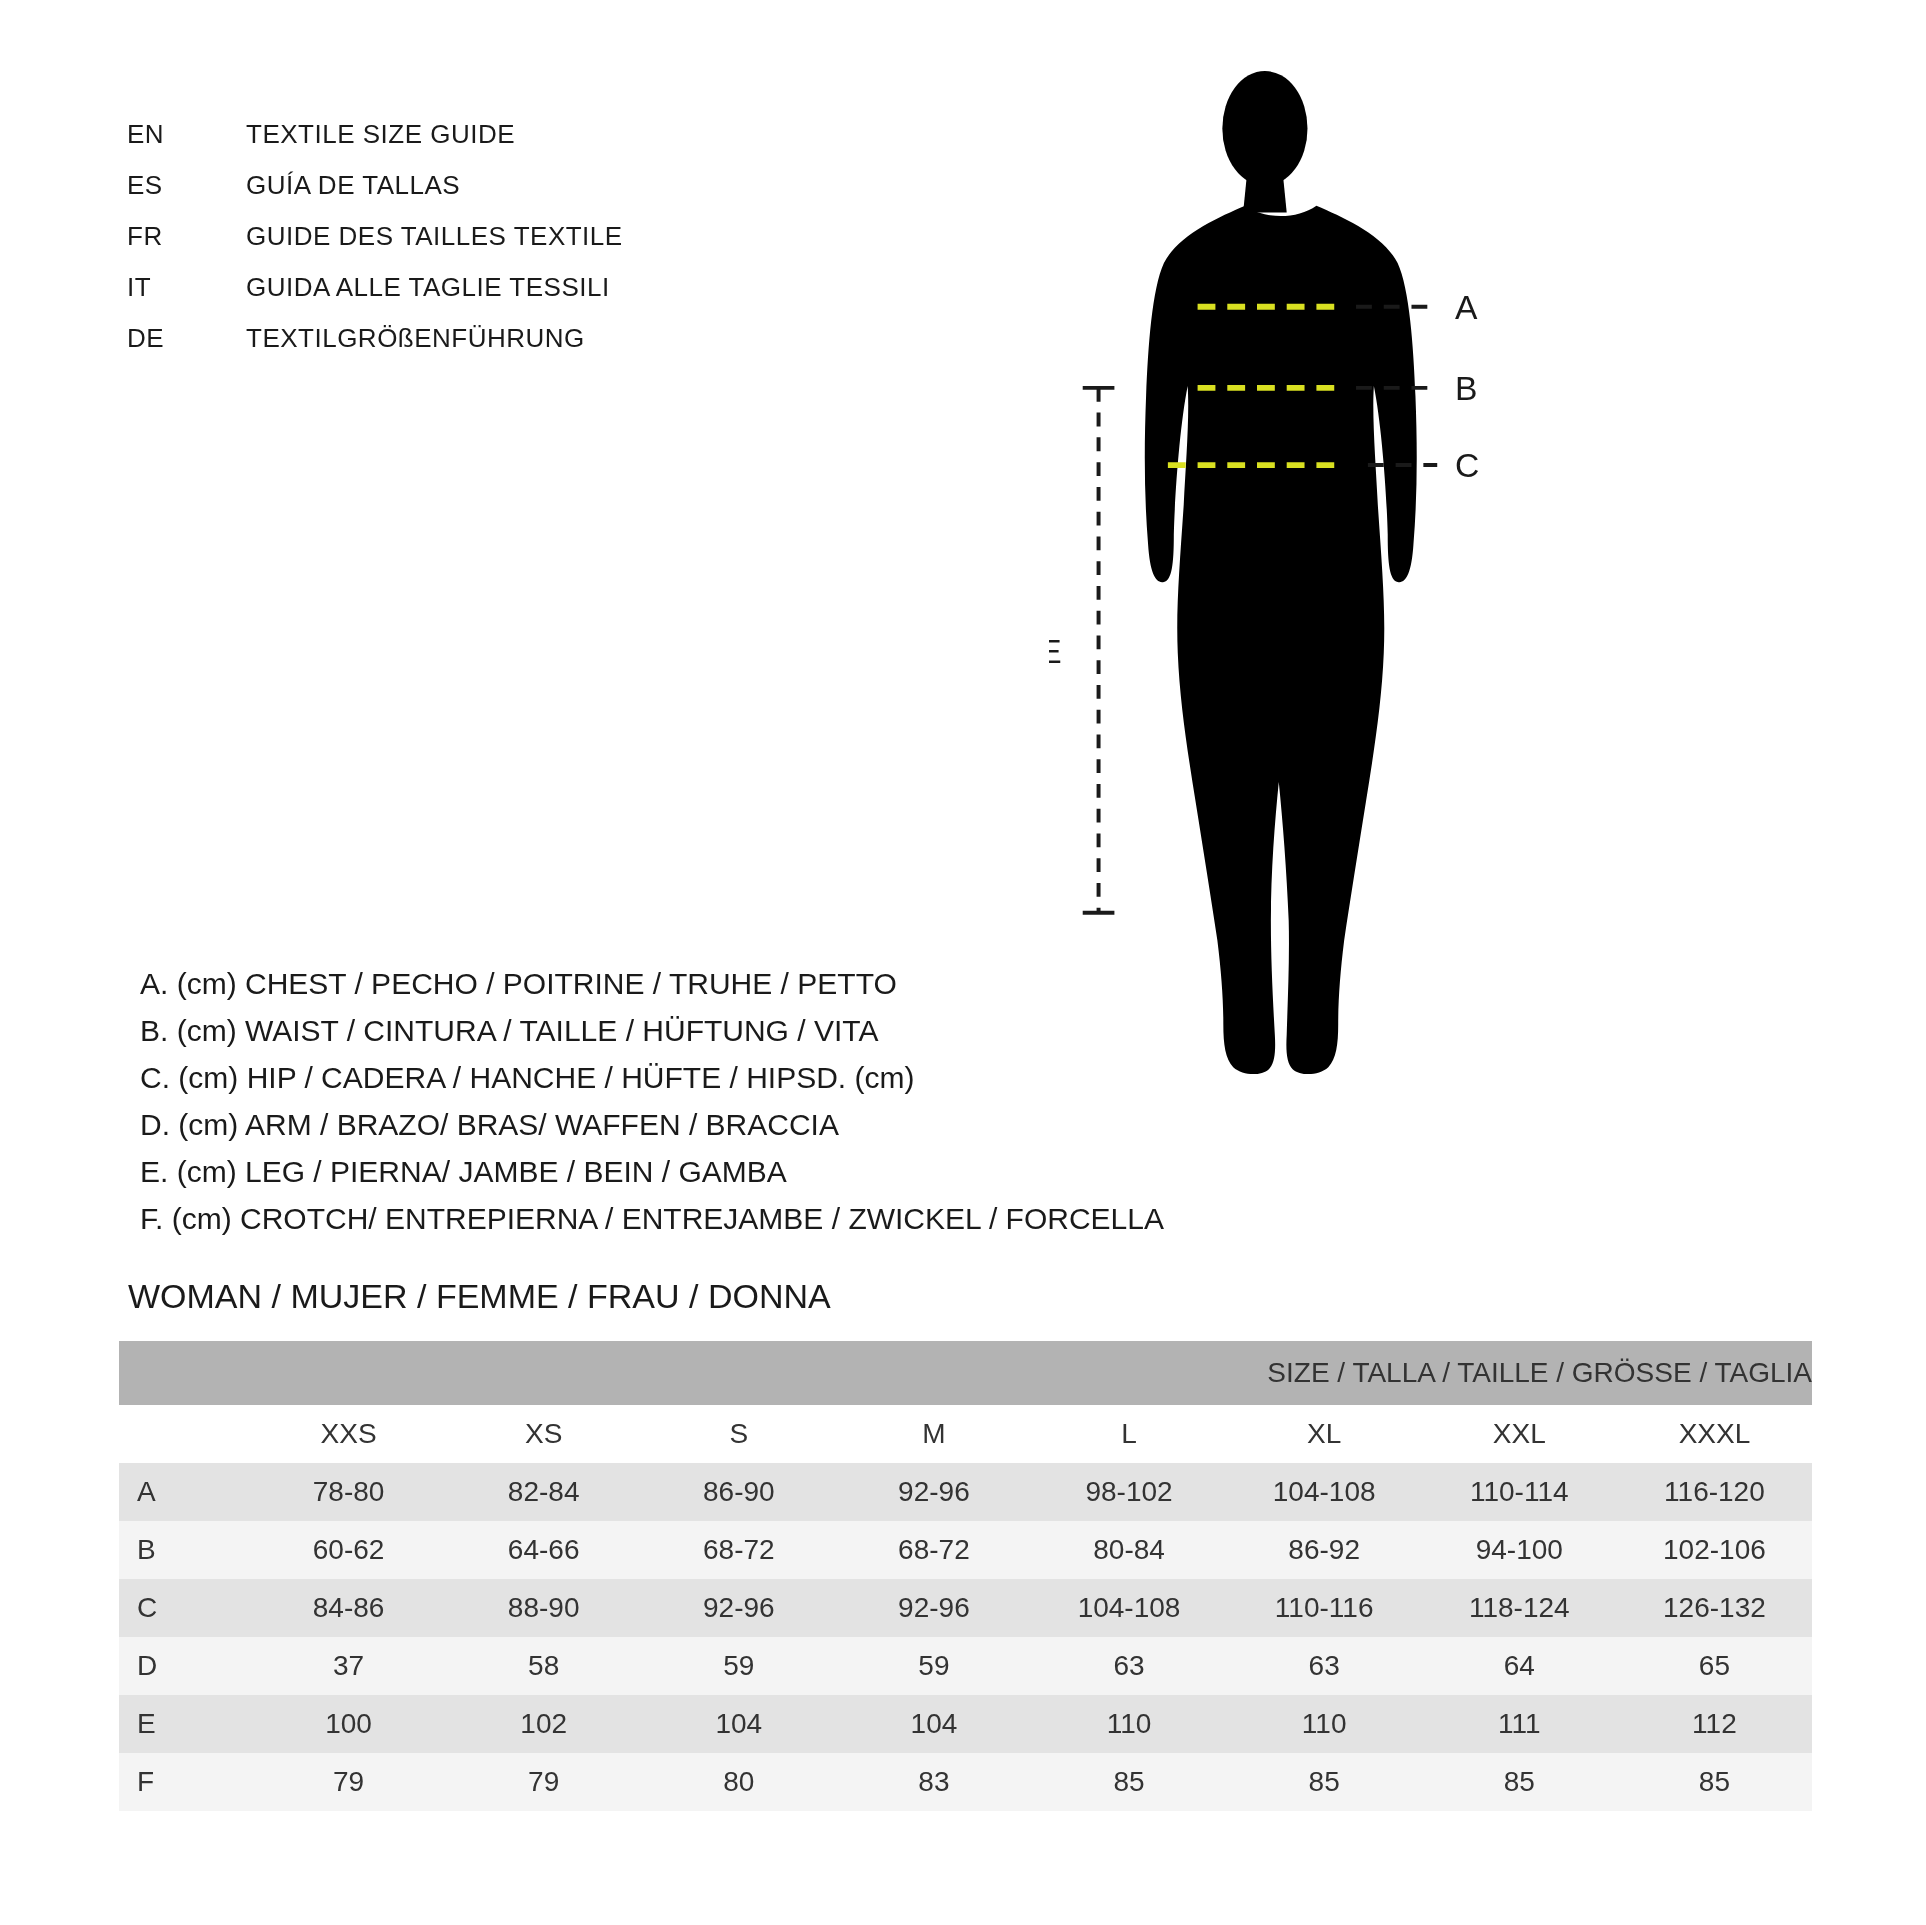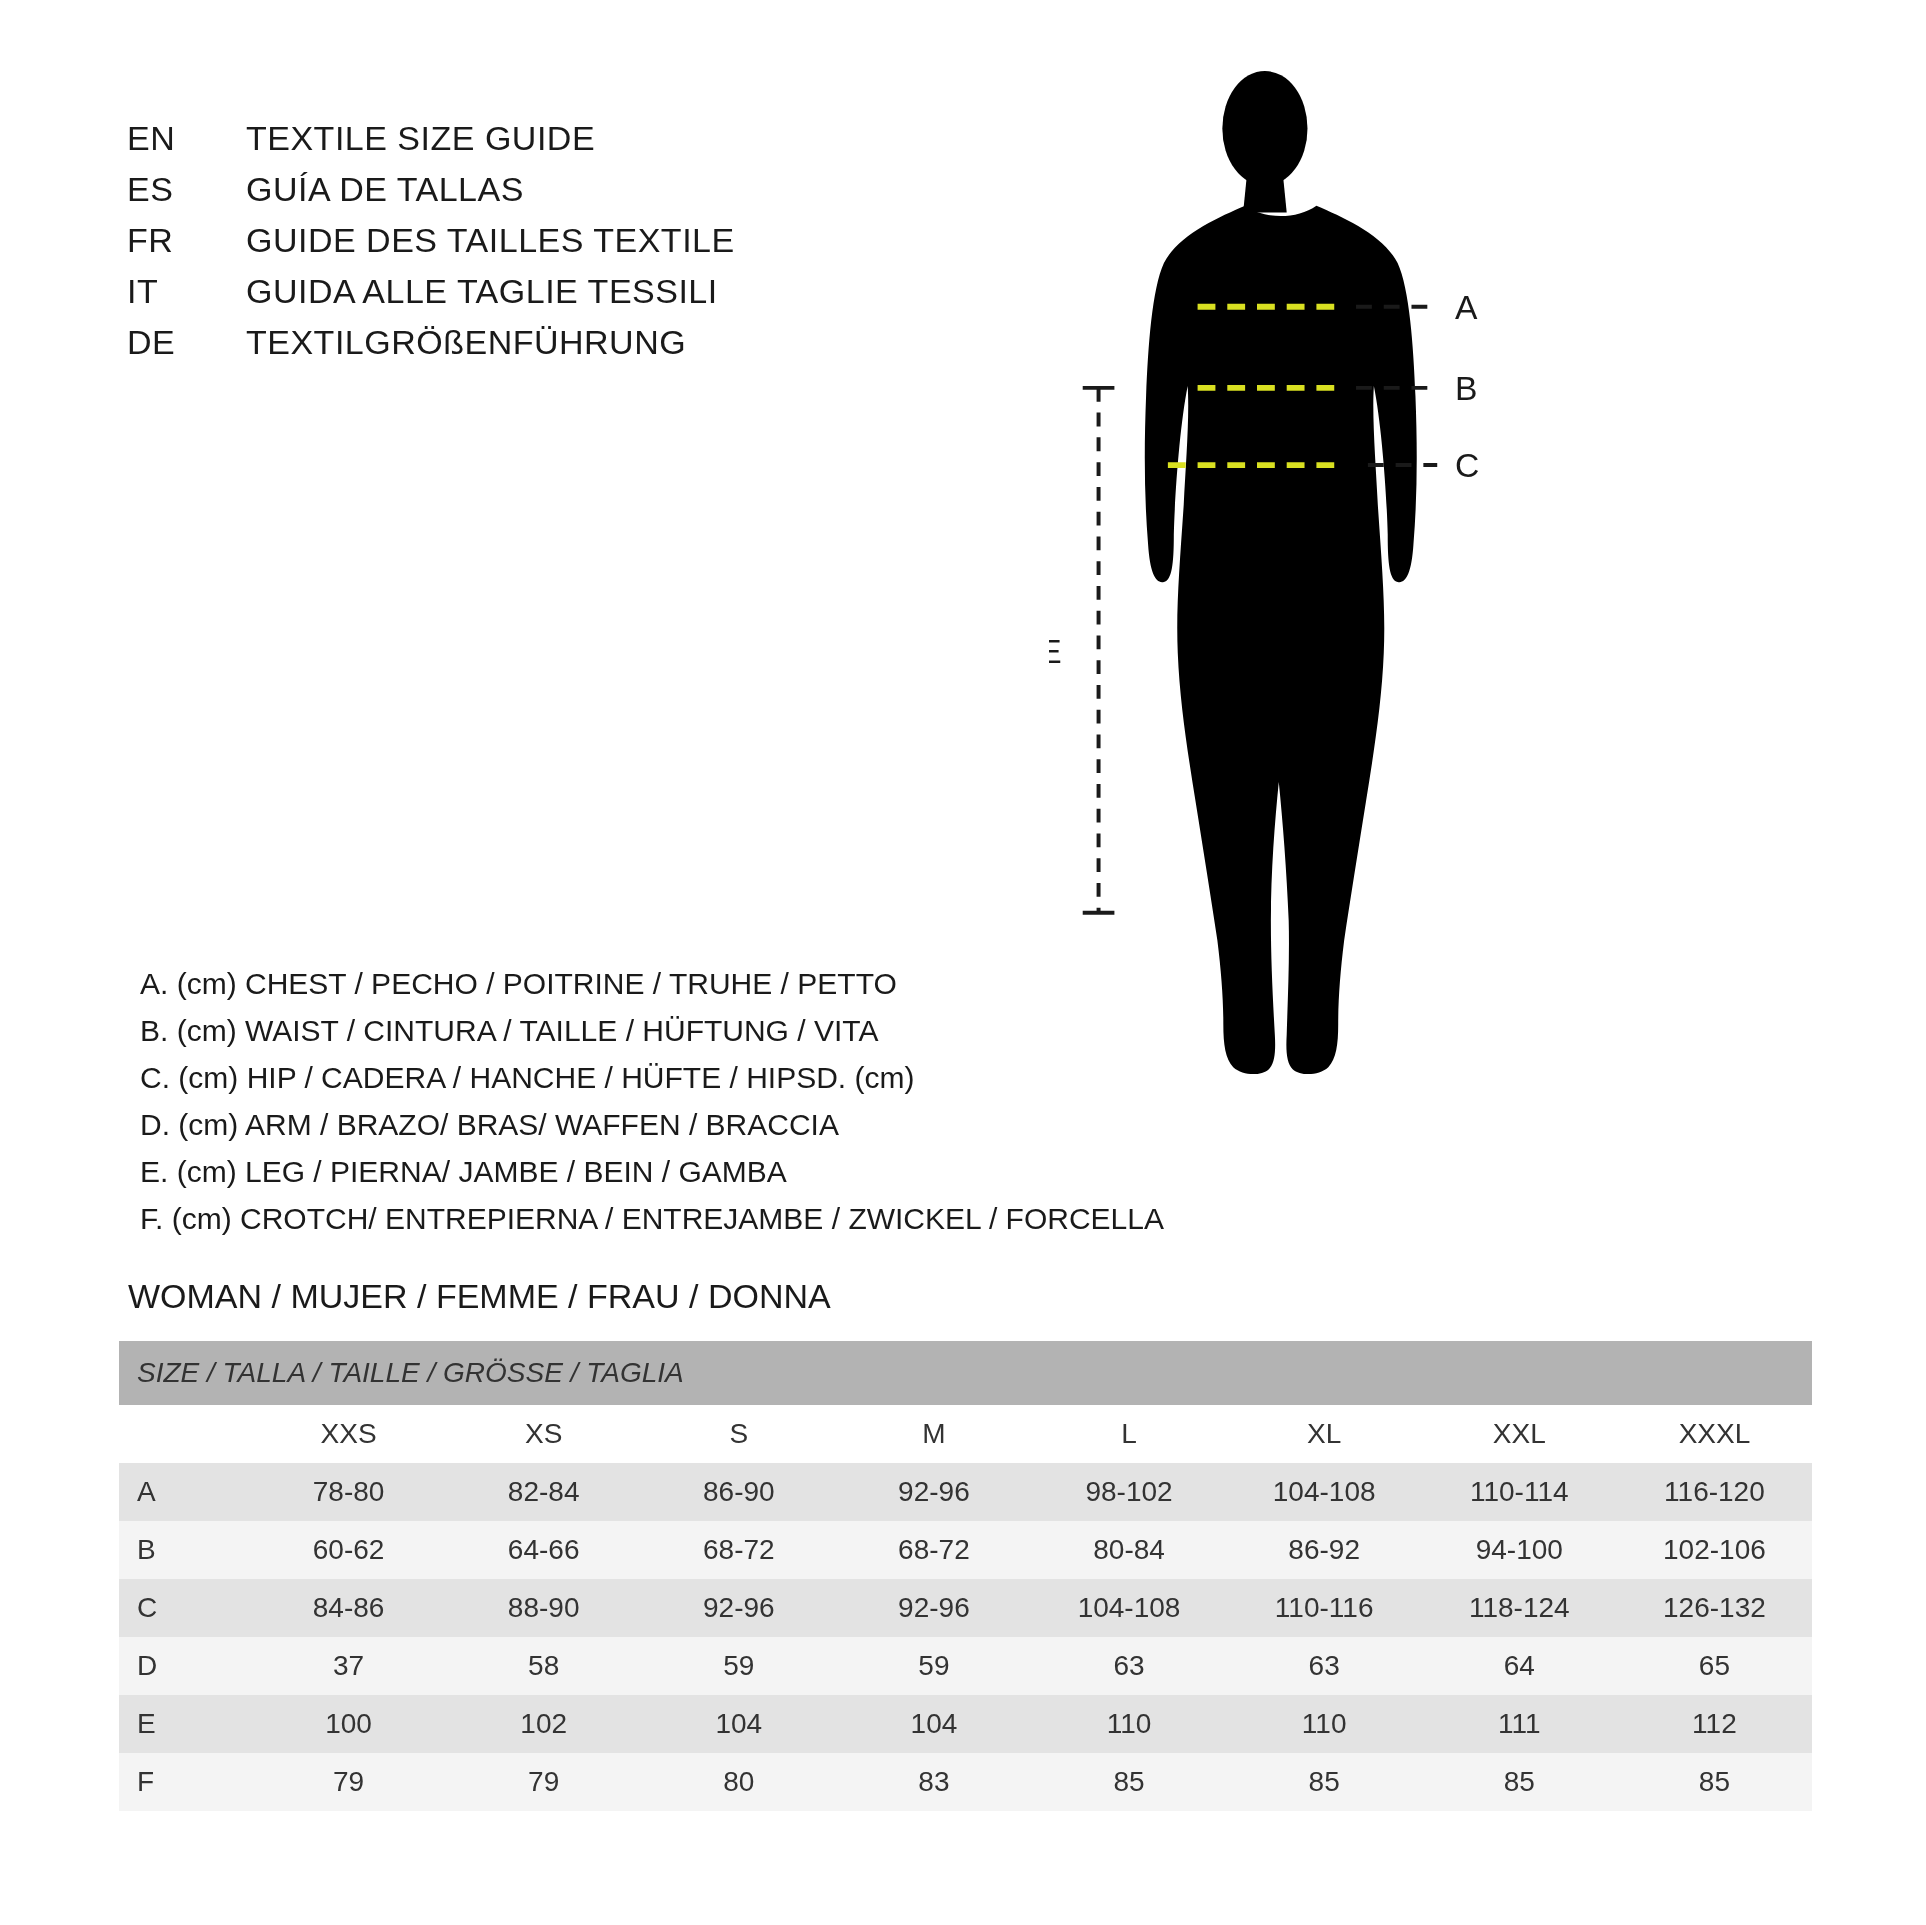--- a/index.html
+++ b/index.html
@@ -20,21 +20,21 @@
   #title-block {
     position: absolute;
     left: 127px;
     top: 119px;
     width: 812px;
   }
   .title-row {
     display: flex;
     align-items: baseline;
     height: 51px;
-    font-size: 34px;
+    font-size: 26px;
     letter-spacing: 0.5px;
     color: #1a1a1a;
   }
   .title-lang {
     width: 119px;
     flex: 0 0 119px;
   }
   .title-text {
     white-space: nowrap;
   }
@@ -70,24 +70,23 @@
     left: 119px;
     top: 1341px;
     width: 1693px;
     border-collapse: collapse;
     font-size: 28px;
     color: #333333;
   }
   #size-table tr.header-row td {
     background: #b3b3b3;
     color: #333333;
-    text-align: left;
-    padding: 10px 10px 10px 18px;
+    text-align: right;
+    padding: 10px 0 10px 18px;
     font-size: 28px;
-    font-style: italic;
   }
   #size-table td {
     padding: 7px 0;
     height: 44px;
   }
   #size-table td.rowlabel {
     width: 97px;
     padding-left: 18px;
     text-align: left;
   }

